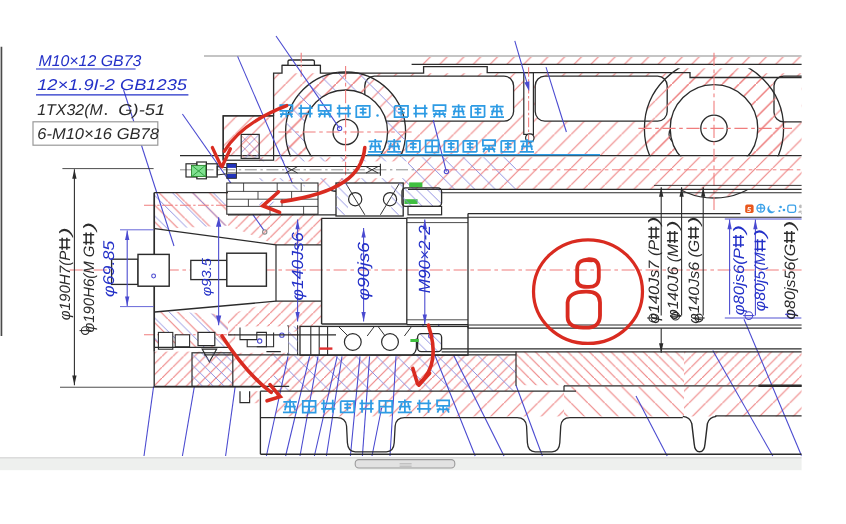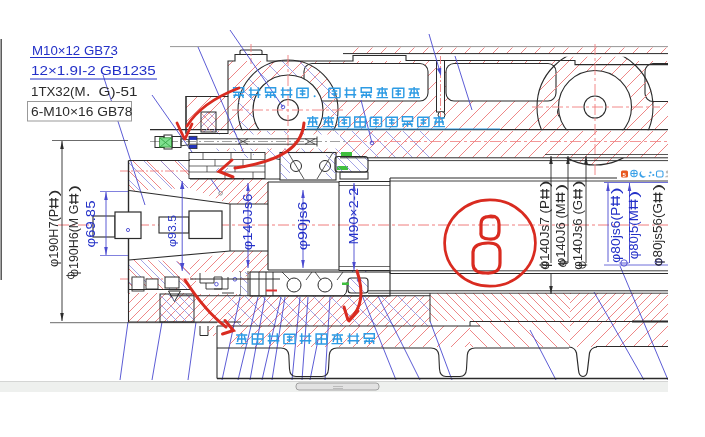--- a/index.html
+++ b/index.html
@@ -1,15 +1,15 @@
 <!DOCTYPE html>
 <html><head><meta charset="utf-8"><title>drawing</title>
 <style>
 html,body{margin:0;padding:0;background:#fff;font-family:"Liberation Sans",sans-serif;}
-#wrap{width:668px;height:437px;overflow:hidden;position:relative;}
+#wrap{width:668px;height:437px;overflow:hidden;position:relative;font-style:italic;}
 </style></head>
 <body>
 <div id="wrap"><svg width="705" height="437" viewBox="0 0 705 437" xmlns="http://www.w3.org/2000/svg">
       <defs>
 <pattern id="rh" width="14" height="14" patternUnits="userSpaceOnUse">
   <path d="M-2,16 L16,-2" stroke="#ee8787" stroke-width="1" fill="none"></path>
 </pattern>
 <pattern id="rhd" width="9" height="9" patternUnits="userSpaceOnUse">
   <path d="M-2,11 L11,-2" stroke="#ee8787" stroke-width="1" fill="none"></path>
 </pattern>

